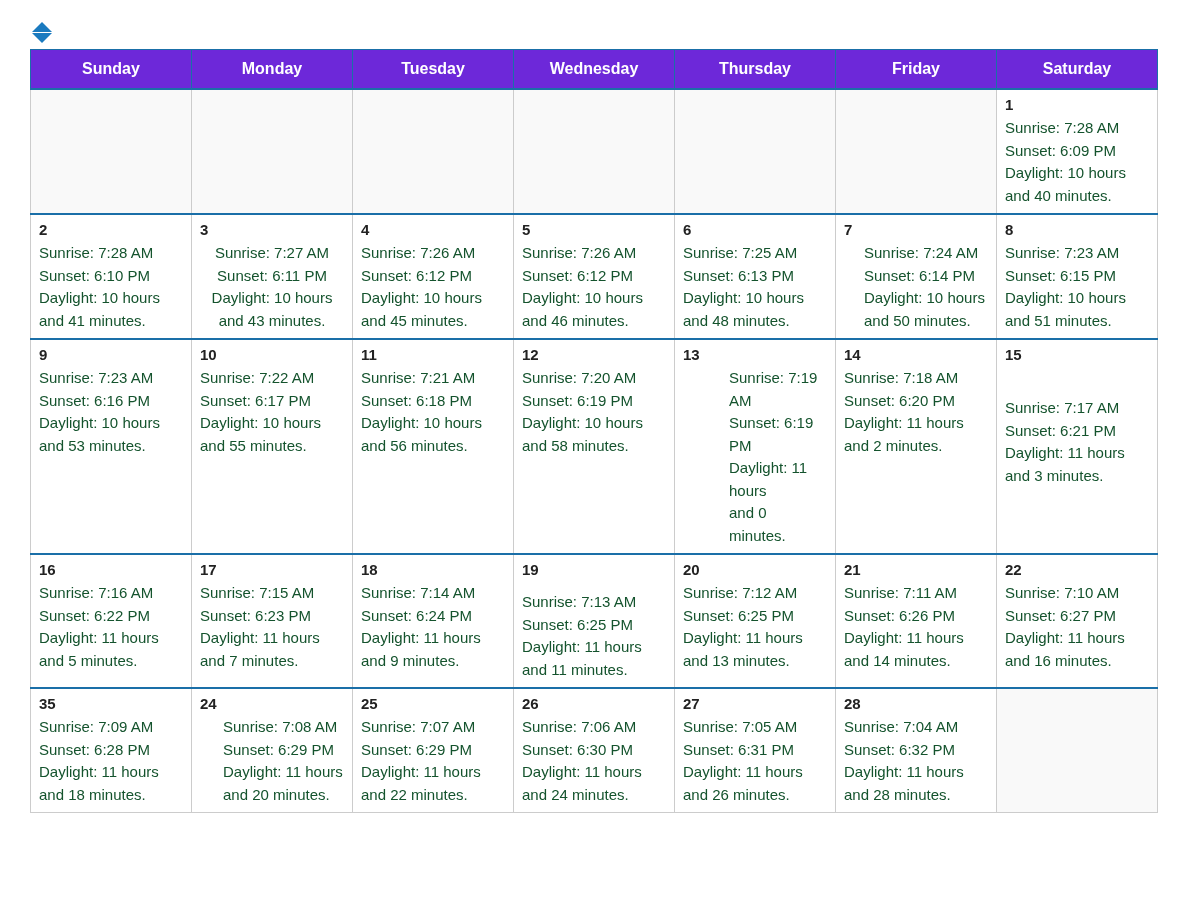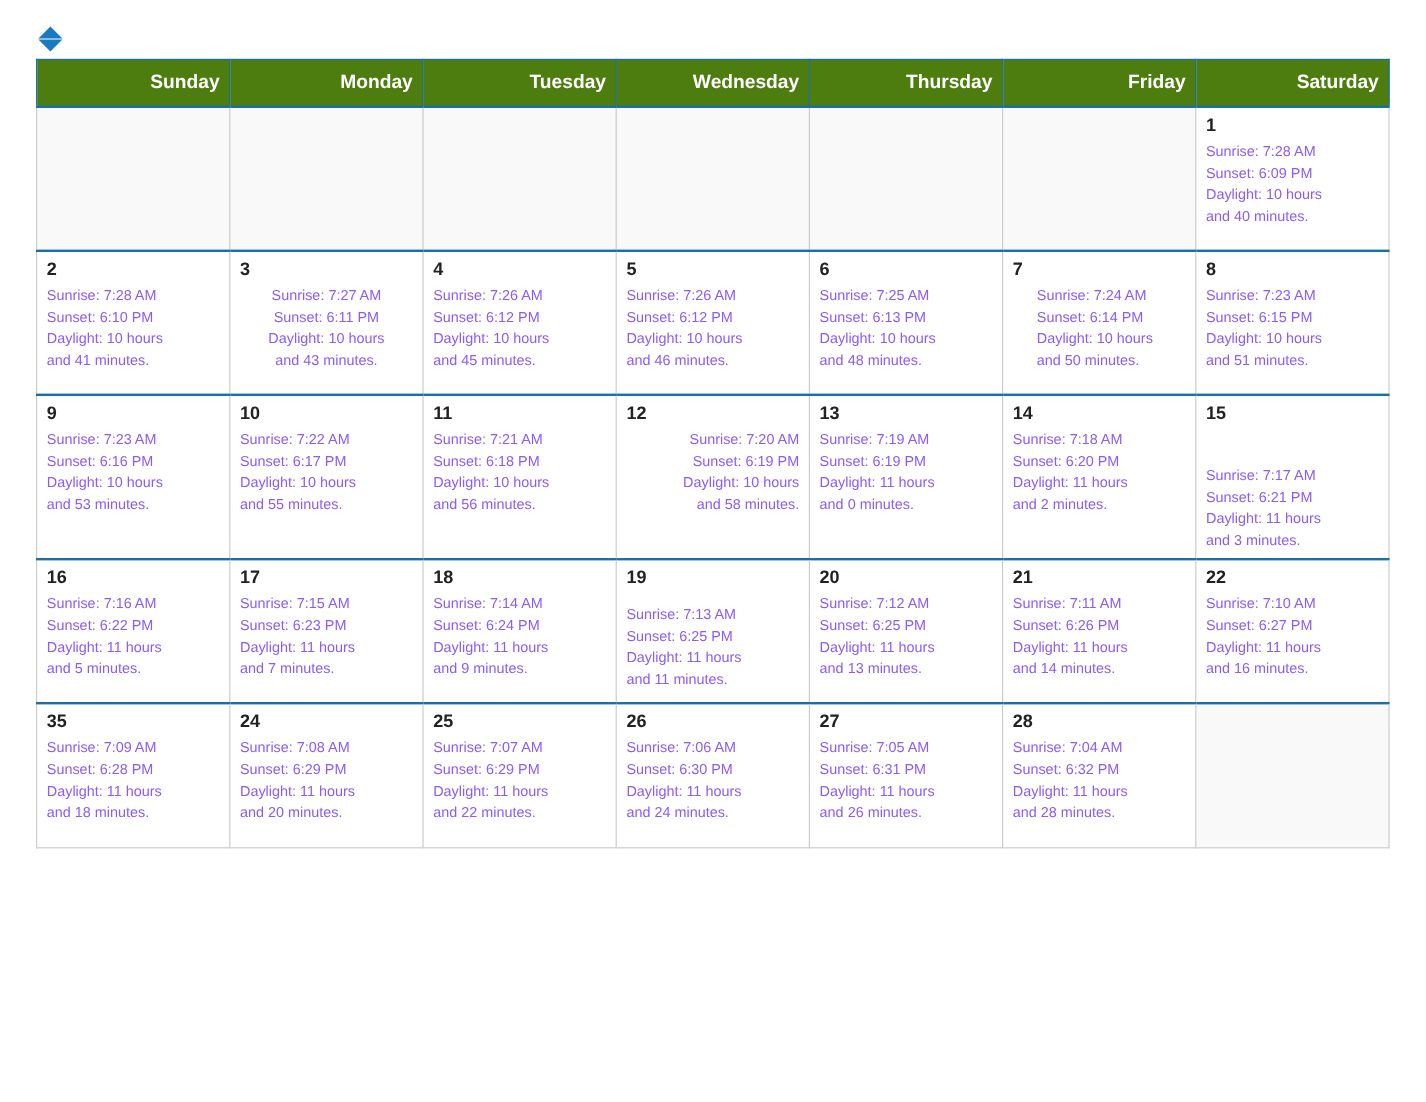--- a/index.html
+++ b/index.html
@@ -45,26 +45,26 @@
       font-size: 22px;
       font-weight: normal;
       color: #444;
     }
     .calendar {
       width: 100%;
       border-collapse: collapse;
       border: 1px solid #aaa;
     }
     .calendar th {
-      background-color: #4d7c0f;
+      background-color: #6d28d9;
       color: #fff;
       font-size: 16px;
       font-weight: bold;
       padding: 10px 8px;
-      text-align: right;
+      text-align: center;
       border: 1px solid #1a6fa8;
     }
     .calendar td {
       vertical-align: top;
       border: 1px solid #ccc;
       padding: 6px 8px;
       width: 14.28%;
       min-height: 110px;
       height: 120px;
       font-size: 13px;
@@ -74,22 +74,22 @@
       background: #f9f9f9;
     }
     .day-number {
       font-size: 15px;
       font-weight: bold;
       color: #222;
       display: block;
       margin-bottom: 4px;
     }
     .day-info {
-      font-size: 12px;
-      color: #8b5cf6;
+      font-size: 15px;
+      color: #14532d;
       line-height: 1.5;
     }
     .calendar tr.week-row td {
       border-top: 2px solid #1a6fa8;
     }
   </style>
 </head>
 <body>
 
 <div class="header">
@@ -207,28 +207,28 @@
         </td>
         <td>
           <span class="day-number">11</span>
           <div class="day-info" style="white-space: pre-line;">Sunrise: 7:21 AM
 Sunset: 6:18 PM
 Daylight: 10 hours
 and 56 minutes.</div>
         </td>
         <td>
           <span class="day-number">12</span>
-          <div class="day-info" style="white-space: pre-line; text-align: right;">Sunrise: 7:20 AM
+          <div class="day-info" style="white-space: pre-line;">Sunrise: 7:20 AM
 Sunset: 6:19 PM
 Daylight: 10 hours
 and 58 minutes.</div>
         </td>
         <td>
           <span class="day-number">13</span>
-          <div class="day-info" style="white-space: pre-line;">Sunrise: 7:19 AM
+          <div class="day-info" style="white-space: pre-line; margin-left: 46px;">Sunrise: 7:19 AM
 Sunset: 6:19 PM
 Daylight: 11 hours
 and 0 minutes.</div>
         </td>
         <td>
           <span class="day-number">14</span>
           <div class="day-info" style="white-space: pre-line;">Sunrise: 7:18 AM
 Sunset: 6:20 PM
 Daylight: 11 hours
 and 2 minutes.</div>
@@ -295,21 +295,21 @@
       <tr class="week-row">
         <td>
           <span class="day-number">35</span>
           <div class="day-info" style="white-space: pre-line;">Sunrise: 7:09 AM
 Sunset: 6:28 PM
 Daylight: 11 hours
 and 18 minutes.</div>
         </td>
         <td>
           <span class="day-number">24</span>
-          <div class="day-info" style="white-space: pre-line;">Sunrise: 7:08 AM
+          <div class="day-info" style="white-space: pre-line; margin-left: 23px;">Sunrise: 7:08 AM
 Sunset: 6:29 PM
 Daylight: 11 hours
 and 20 minutes.</div>
         </td>
         <td>
           <span class="day-number">25</span>
           <div class="day-info" style="white-space: pre-line;">Sunrise: 7:07 AM
 Sunset: 6:29 PM
 Daylight: 11 hours
 and 22 minutes.</div>

